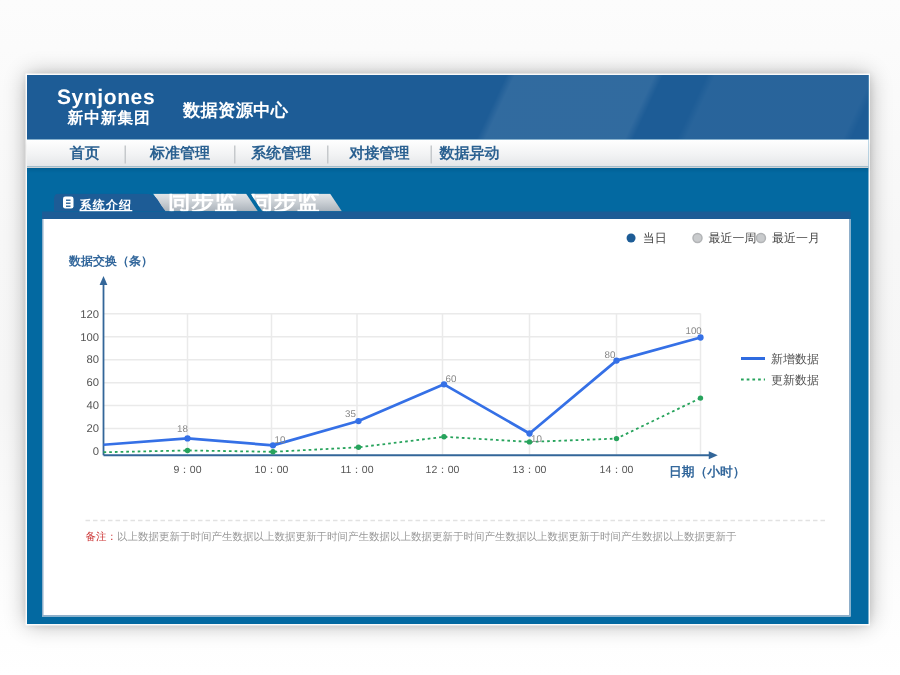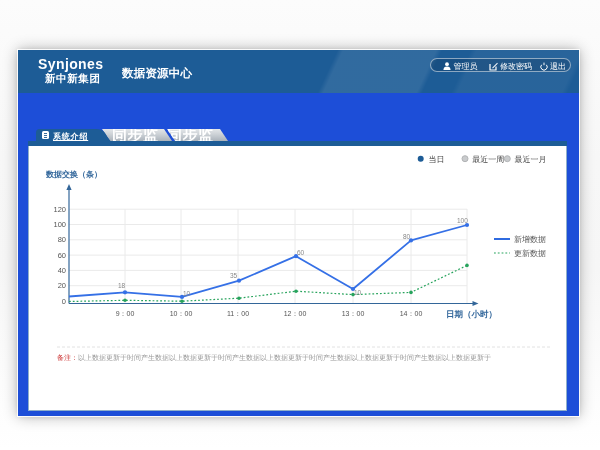--- a/index.html
+++ b/index.html
@@ -1,18 +1,18 @@
 <!DOCTYPE html>
 <html><head><meta charset="utf-8">
 <style>
 *{margin:0;padding:0;box-sizing:border-box;}
 html,body{width:600px;height:450px;overflow:hidden;}
 body{font-family:"Liberation Sans",sans-serif;
   background:linear-gradient(180deg,#fcfcfc 0%,#f7f7f7 35%,#f6f6f6 60%,#fcfcfc 85%,#ffffff 100%);}
-.card{position:absolute;left:18px;top:50px;width:561px;height:366px;background:#1d4ed8;
+.card{position:absolute;left:18px;top:50px;width:561px;height:366px;background:#0369a1;
   box-shadow:0 0 0 1px rgba(255,255,255,.9),0 0 14px rgba(0,0,0,.32),0 0 5px rgba(0,0,0,.13);}
 .header{position:absolute;left:0;top:0;width:100%;height:43px;background:#1d5c96;overflow:hidden;}
 .header .sheen{position:absolute;left:0;top:0;width:100%;height:100%;
   background:linear-gradient(115deg,rgba(255,255,255,0) 55%,rgba(255,255,255,.09) 56%,rgba(255,255,255,.09) 72%,rgba(255,255,255,0) 73%,rgba(255,255,255,0) 78%,rgba(255,255,255,.05) 79%,rgba(255,255,255,.05) 97%,rgba(255,255,255,0) 98%);}
 .logo1{position:absolute;left:20px;top:6px;color:#fff;font-size:14px;font-weight:bold;letter-spacing:.4px;}
 .logo2{position:absolute;left:27px;top:22px;color:#fff;font-size:10.5px;font-weight:bold;letter-spacing:.6px;font-family:Liberation Mono, monospace;}
 .sys{position:absolute;left:104px;top:16px;color:#fff;font-size:11.5px;font-weight:bold;letter-spacing:.2px;}
 .pill{position:absolute;left:412px;top:7.5px;width:141px;height:14px;border:1px solid rgba(255,255,255,.5);
   border-radius:8px;background:rgba(8,35,65,.22);color:#fff;font-size:8px;}
 .pill span{position:absolute;top:3px;line-height:9px;white-space:nowrap;}
@@ -37,37 +37,27 @@
 .panel{position:absolute;left:10px;top:96px;width:539px;height:265px;background:#fff;
   border:1px solid #8fafca;border-top:none;}
 </style></head>
 <body>
 <div class="card">
   <div class="header">
     <div class="sheen"></div>
     <div class="logo1">Synjones</div>
     <div class="logo2">新中新集团</div>
     <div class="sys">数据资源中心</div>
-    <div class="pill">
-      <svg style="left:12px" width="8" height="8" viewBox="0 0 8 8">
-          <circle cx="4" cy="2.2" r="1.9" fill="#fff"></circle>
-          <path d="M0.4,8 Q0.6,4.6 4,4.6 Q7.4,4.6 7.6,8 Z" fill="#fff"></path>
-        </svg>
-      <span style="left:22.5px">管理员</span>
-      <svg style="left:58px" width="9" height="9" viewBox="0 0 9 9">
-          <path d="M1,2 L1,8 L7,8 L7,4.5" stroke="#fff" stroke-width="1.2" fill="none"></path>
-          <path d="M3.2,5.8 L8.2,0.8 L8.8,1.4 L3.8,6.4 Z" fill="#fff"></path>
-        </svg>
-      <span style="left:69px">修改密码</span>
-      <svg style="left:109px" width="8" height="9" viewBox="0 0 8 9">
-          <path d="M1.6,2.8 A3.2,3.2 0 1 0 6.4,2.8" stroke="#fff" stroke-width="1" fill="none"></path>
-          <line x1="4" y1="0.6" x2="4" y2="3.2" stroke="#fff" stroke-width="1"></line>
-        </svg>
-      <span style="left:119px">退出</span>
-    </div>
+  </div>
+  <div class="nav">
+    <a style="width:54px;margin-left:12px">首页</a>
+      <a style="width:73px">标准管理</a>
+      <a style="width:62px">系统管理</a>
+      <a style="width:69px">对接管理</a>
+      <a style="width:50px">数据异动</a>
   </div>
   <div class="tabs">
     <div class="tab-gray" style="left:84px;width:70px;clip-path:polygon(0 0,calc(100% - 8px) 0,100% 100%,8px 100%);">
         <span class="tx" style="padding-left:10px">同步监控</span>
       </div>
     <div class="tab-gray" style="left:149px;width:61px;clip-path:polygon(0 0,calc(100% - 8px) 0,100% 100%,8px 100%);">
         <span class="tx">同步监控</span>
       </div>
     <div class="tab-act">
         <div class="bg"></div>

